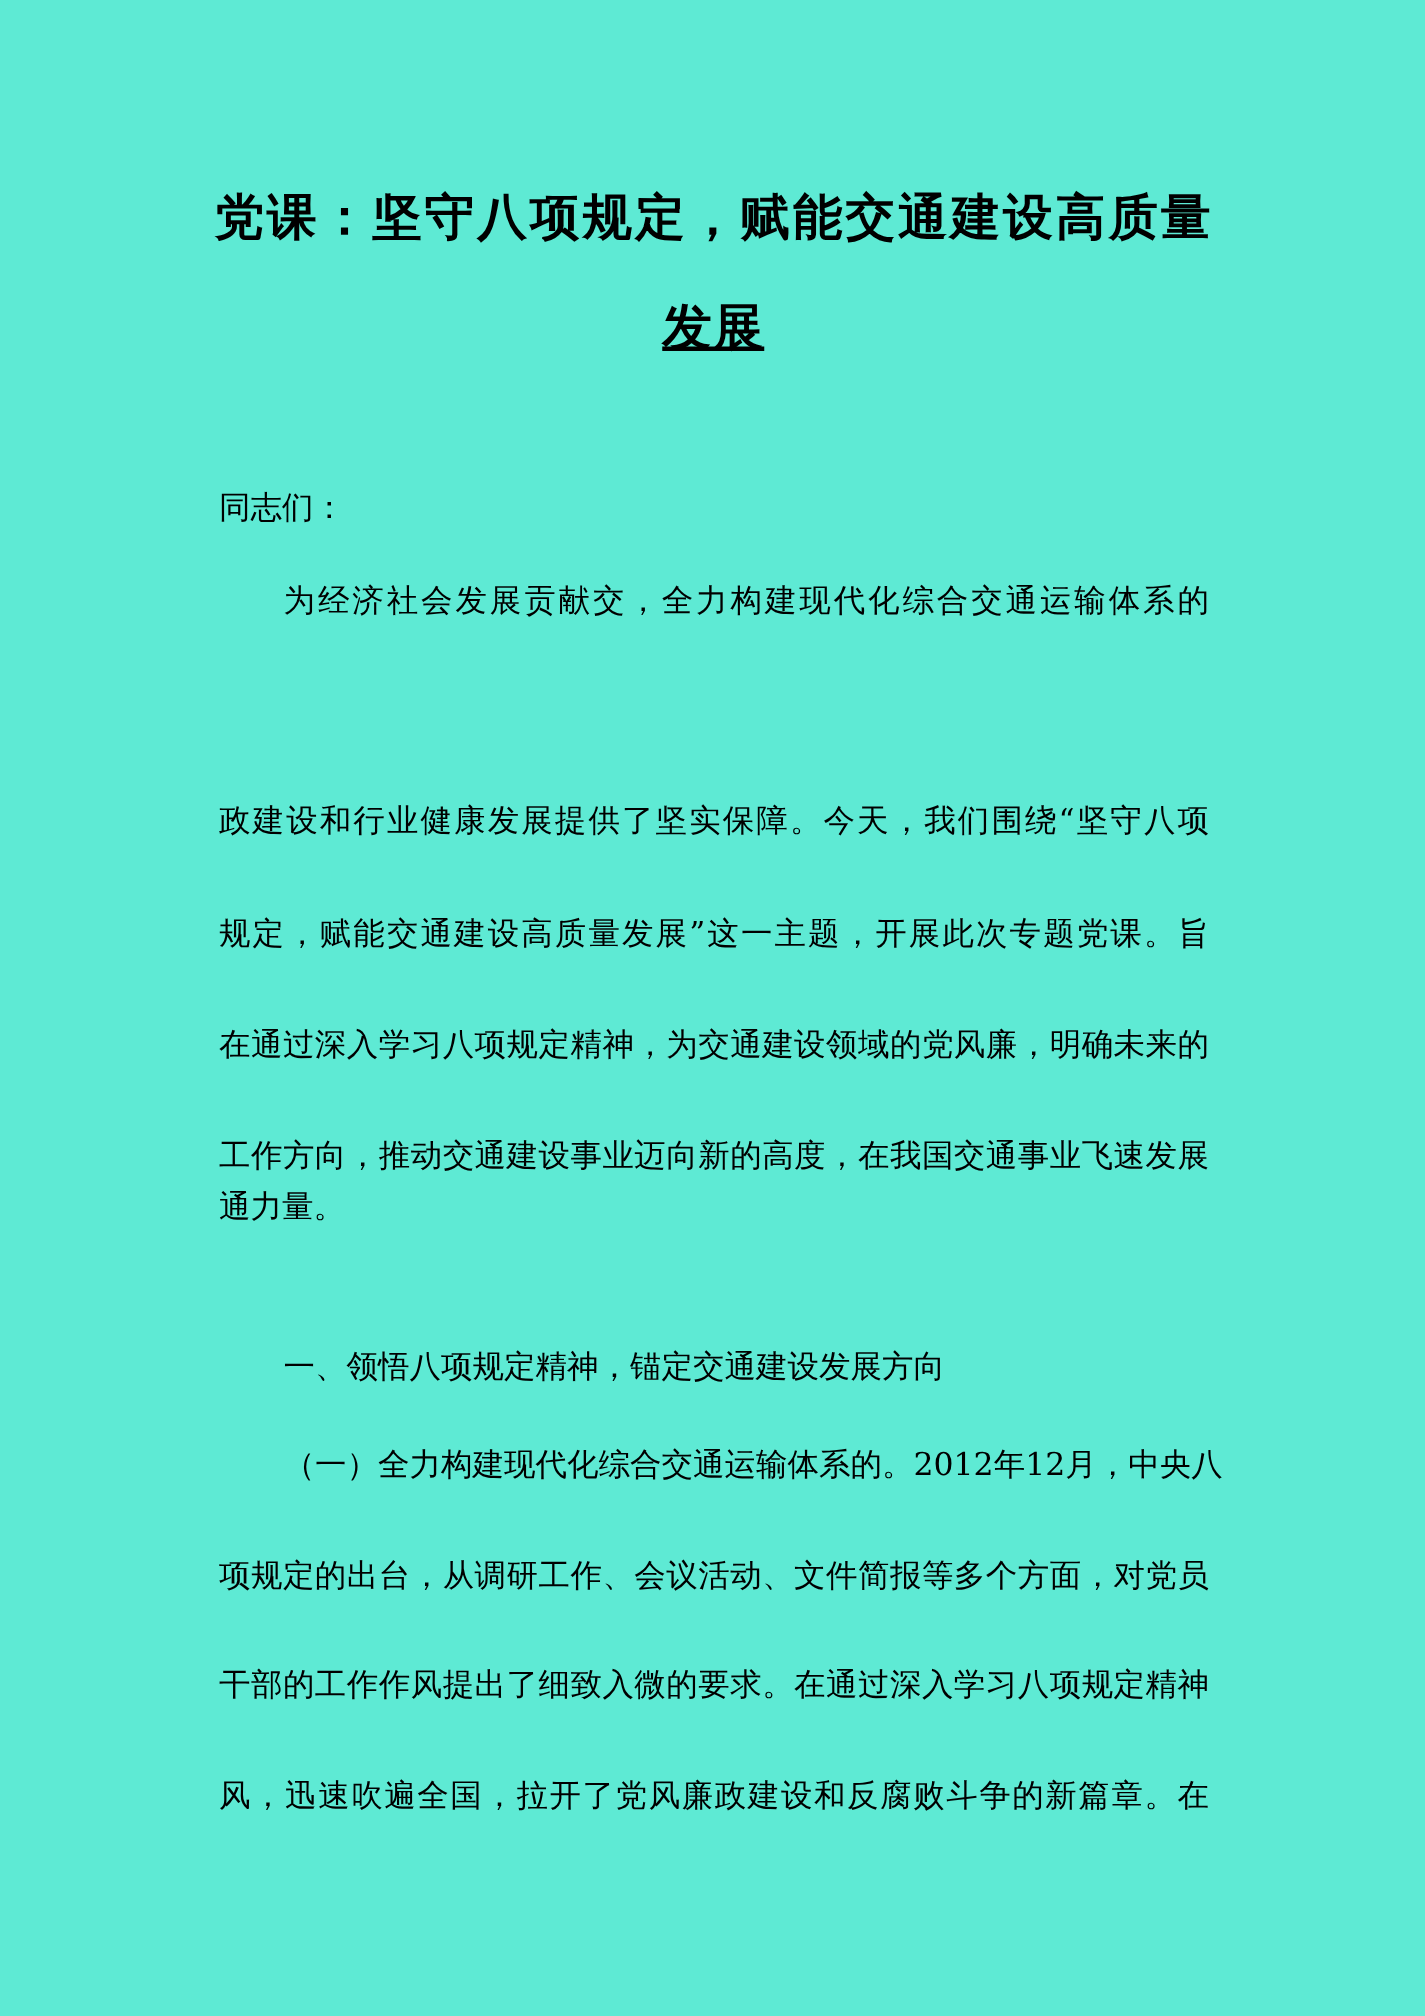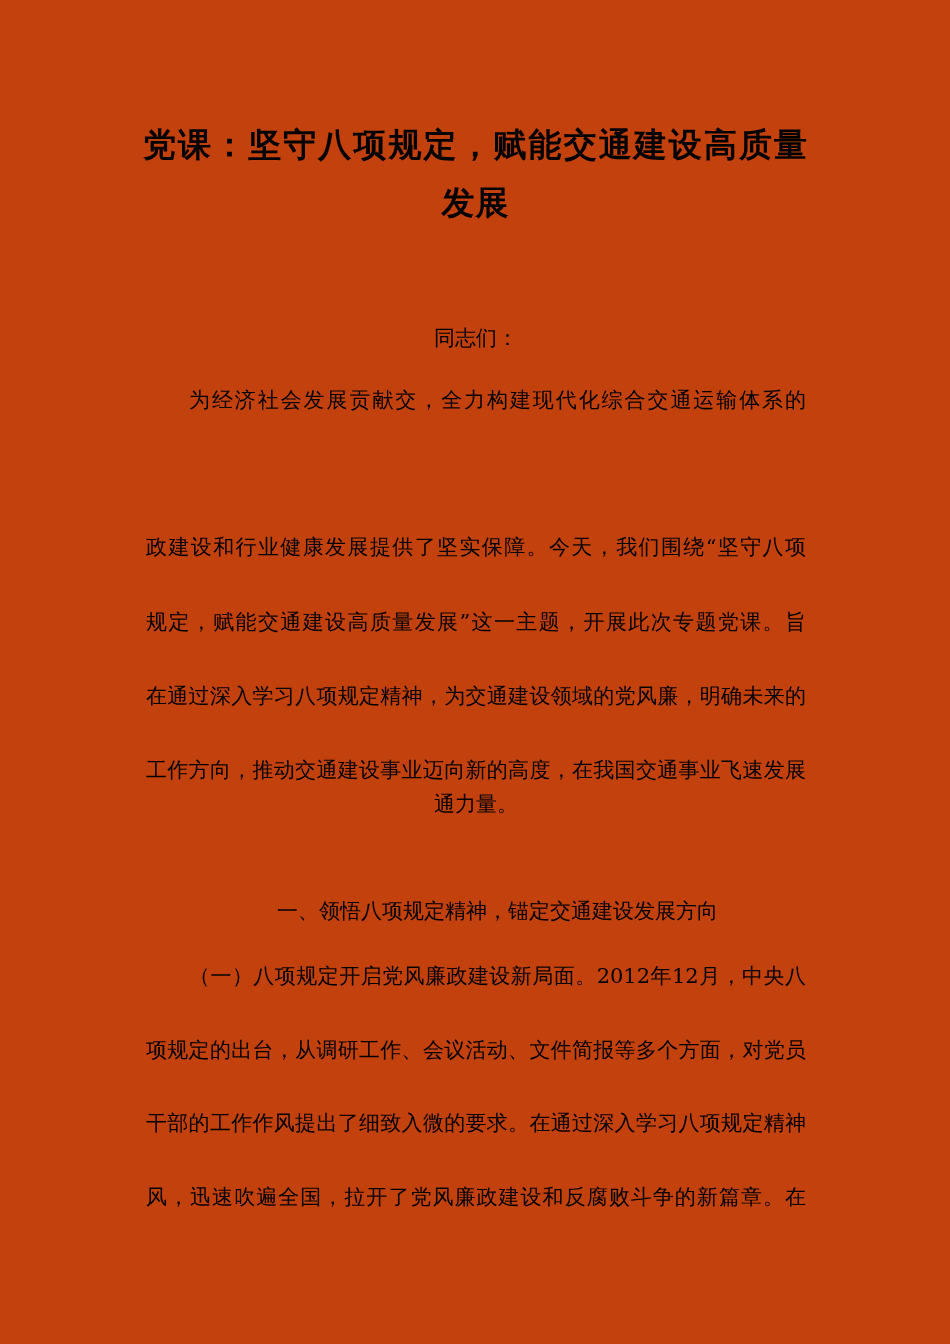--- a/index.html
+++ b/index.html
@@ -14,44 +14,43 @@
       overflow: hidden;
       font-family: "DejaVu Serif", "Liberation Serif", serif;
       color: #000000;
     }
     .page {
       position: absolute;
       left: 0;
       top: 0;
       width: 950px;
       height: 1344px;
-      background: #c2410c;
+      background: #5eead4;
     }
     .title {
       position: absolute;
       left: 143px;
       width: 665px;
       text-align: center;
       font-family: "DejaVu Sans", "Liberation Sans", sans-serif;
       font-weight: bold;
       font-size: 33px;
       letter-spacing: 1px;
       line-height: 1;
       white-space: nowrap;
     }
     .title.line1 { top: 128px; text-align: justify; text-align-last: justify; }
-    .title.line2 { top: 186px; }
+    .title.line2 { top: 201px; text-decoration: underline; }
     .line {
       position: absolute;
       left: 146px;
       width: 660px;
       font-size: 21px;
       line-height: 1;
       white-space: nowrap;
-      text-align: center;
     }
     .line.full {
       text-align: justify;
       text-align-last: justify;
     }
     .line.indent { left: 189px; width: 617px; }
   </style>
 </head>
 <body>
 
@@ -63,17 +62,17 @@
 
   <div class="line full indent" style="top:390px;">为经济社会发展贡献交，全力构建现代化综合交通运输体系的</div>
   <div class="line full" style="top:537px;">政建设和行业健康发展提供了坚实保障。今天，我们围绕“坚守八项</div>
   <div class="line full" style="top:612px;">规定，赋能交通建设高质量发展”这一主题，开展此次专题党课。旨</div>
   <div class="line full" style="top:686px;">在通过深入学习八项规定精神，为交通建设领域的党风廉，明确未来的</div>
   <div class="line full" style="top:760px;">工作方向，推动交通建设事业迈向新的高度，在我国交通事业飞速发展</div>
   <div class="line" style="top:794px;">通力量。</div>
 
   <div class="line indent" style="top:901px;">一、领悟八项规定精神，锚定交通建设发展方向</div>
 
-  <div class="line full indent" style="top:966px;">（一）八项规定开启党风廉政建设新局面。2012年12月，中央八</div>
+  <div class="line full indent" style="top:966px;">（一）全力构建现代化综合交通运输体系的。2012年12月，中央八</div>
   <div class="line full" style="top:1040px;">项规定的出台，从调研工作、会议活动、文件简报等多个方面，对党员</div>
   <div class="line full" style="top:1113px;">干部的工作作风提出了细致入微的要求。在通过深入学习八项规定精神</div>
   <div class="line full" style="top:1187px;">风，迅速吹遍全国，拉开了党风廉政建设和反腐败斗争的新篇章。在</div>
 </div>
 
 </body></html>

